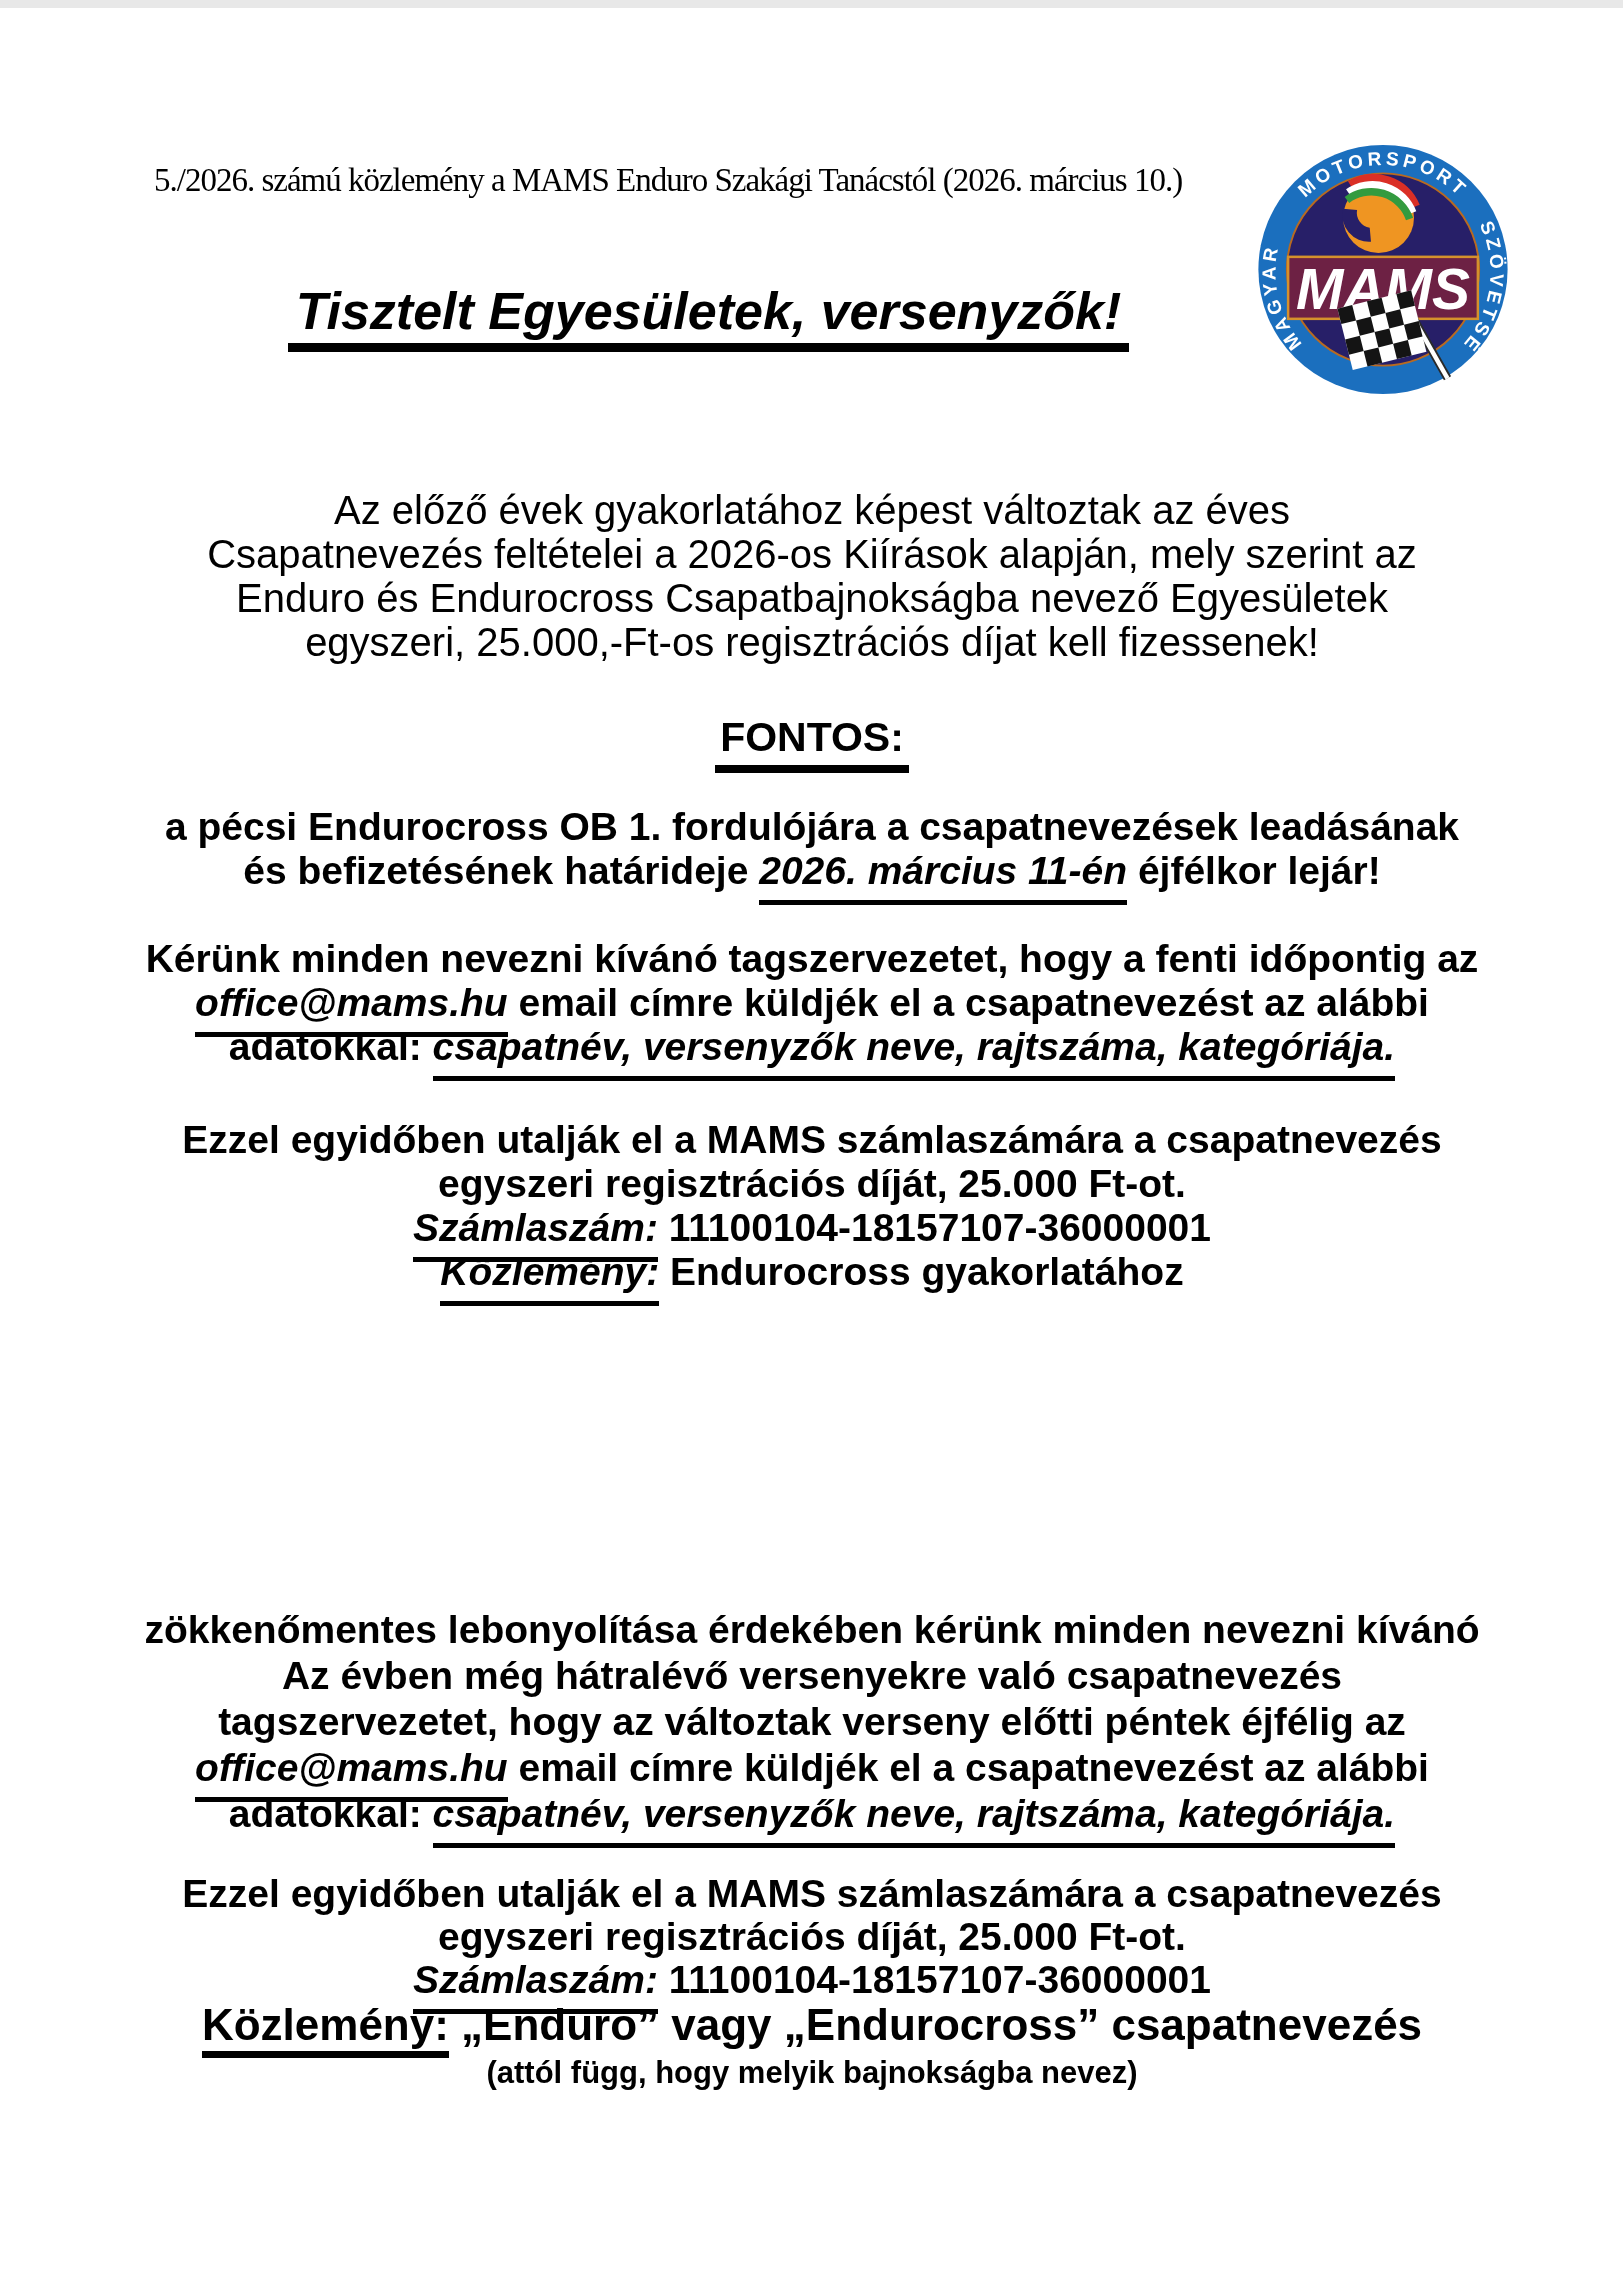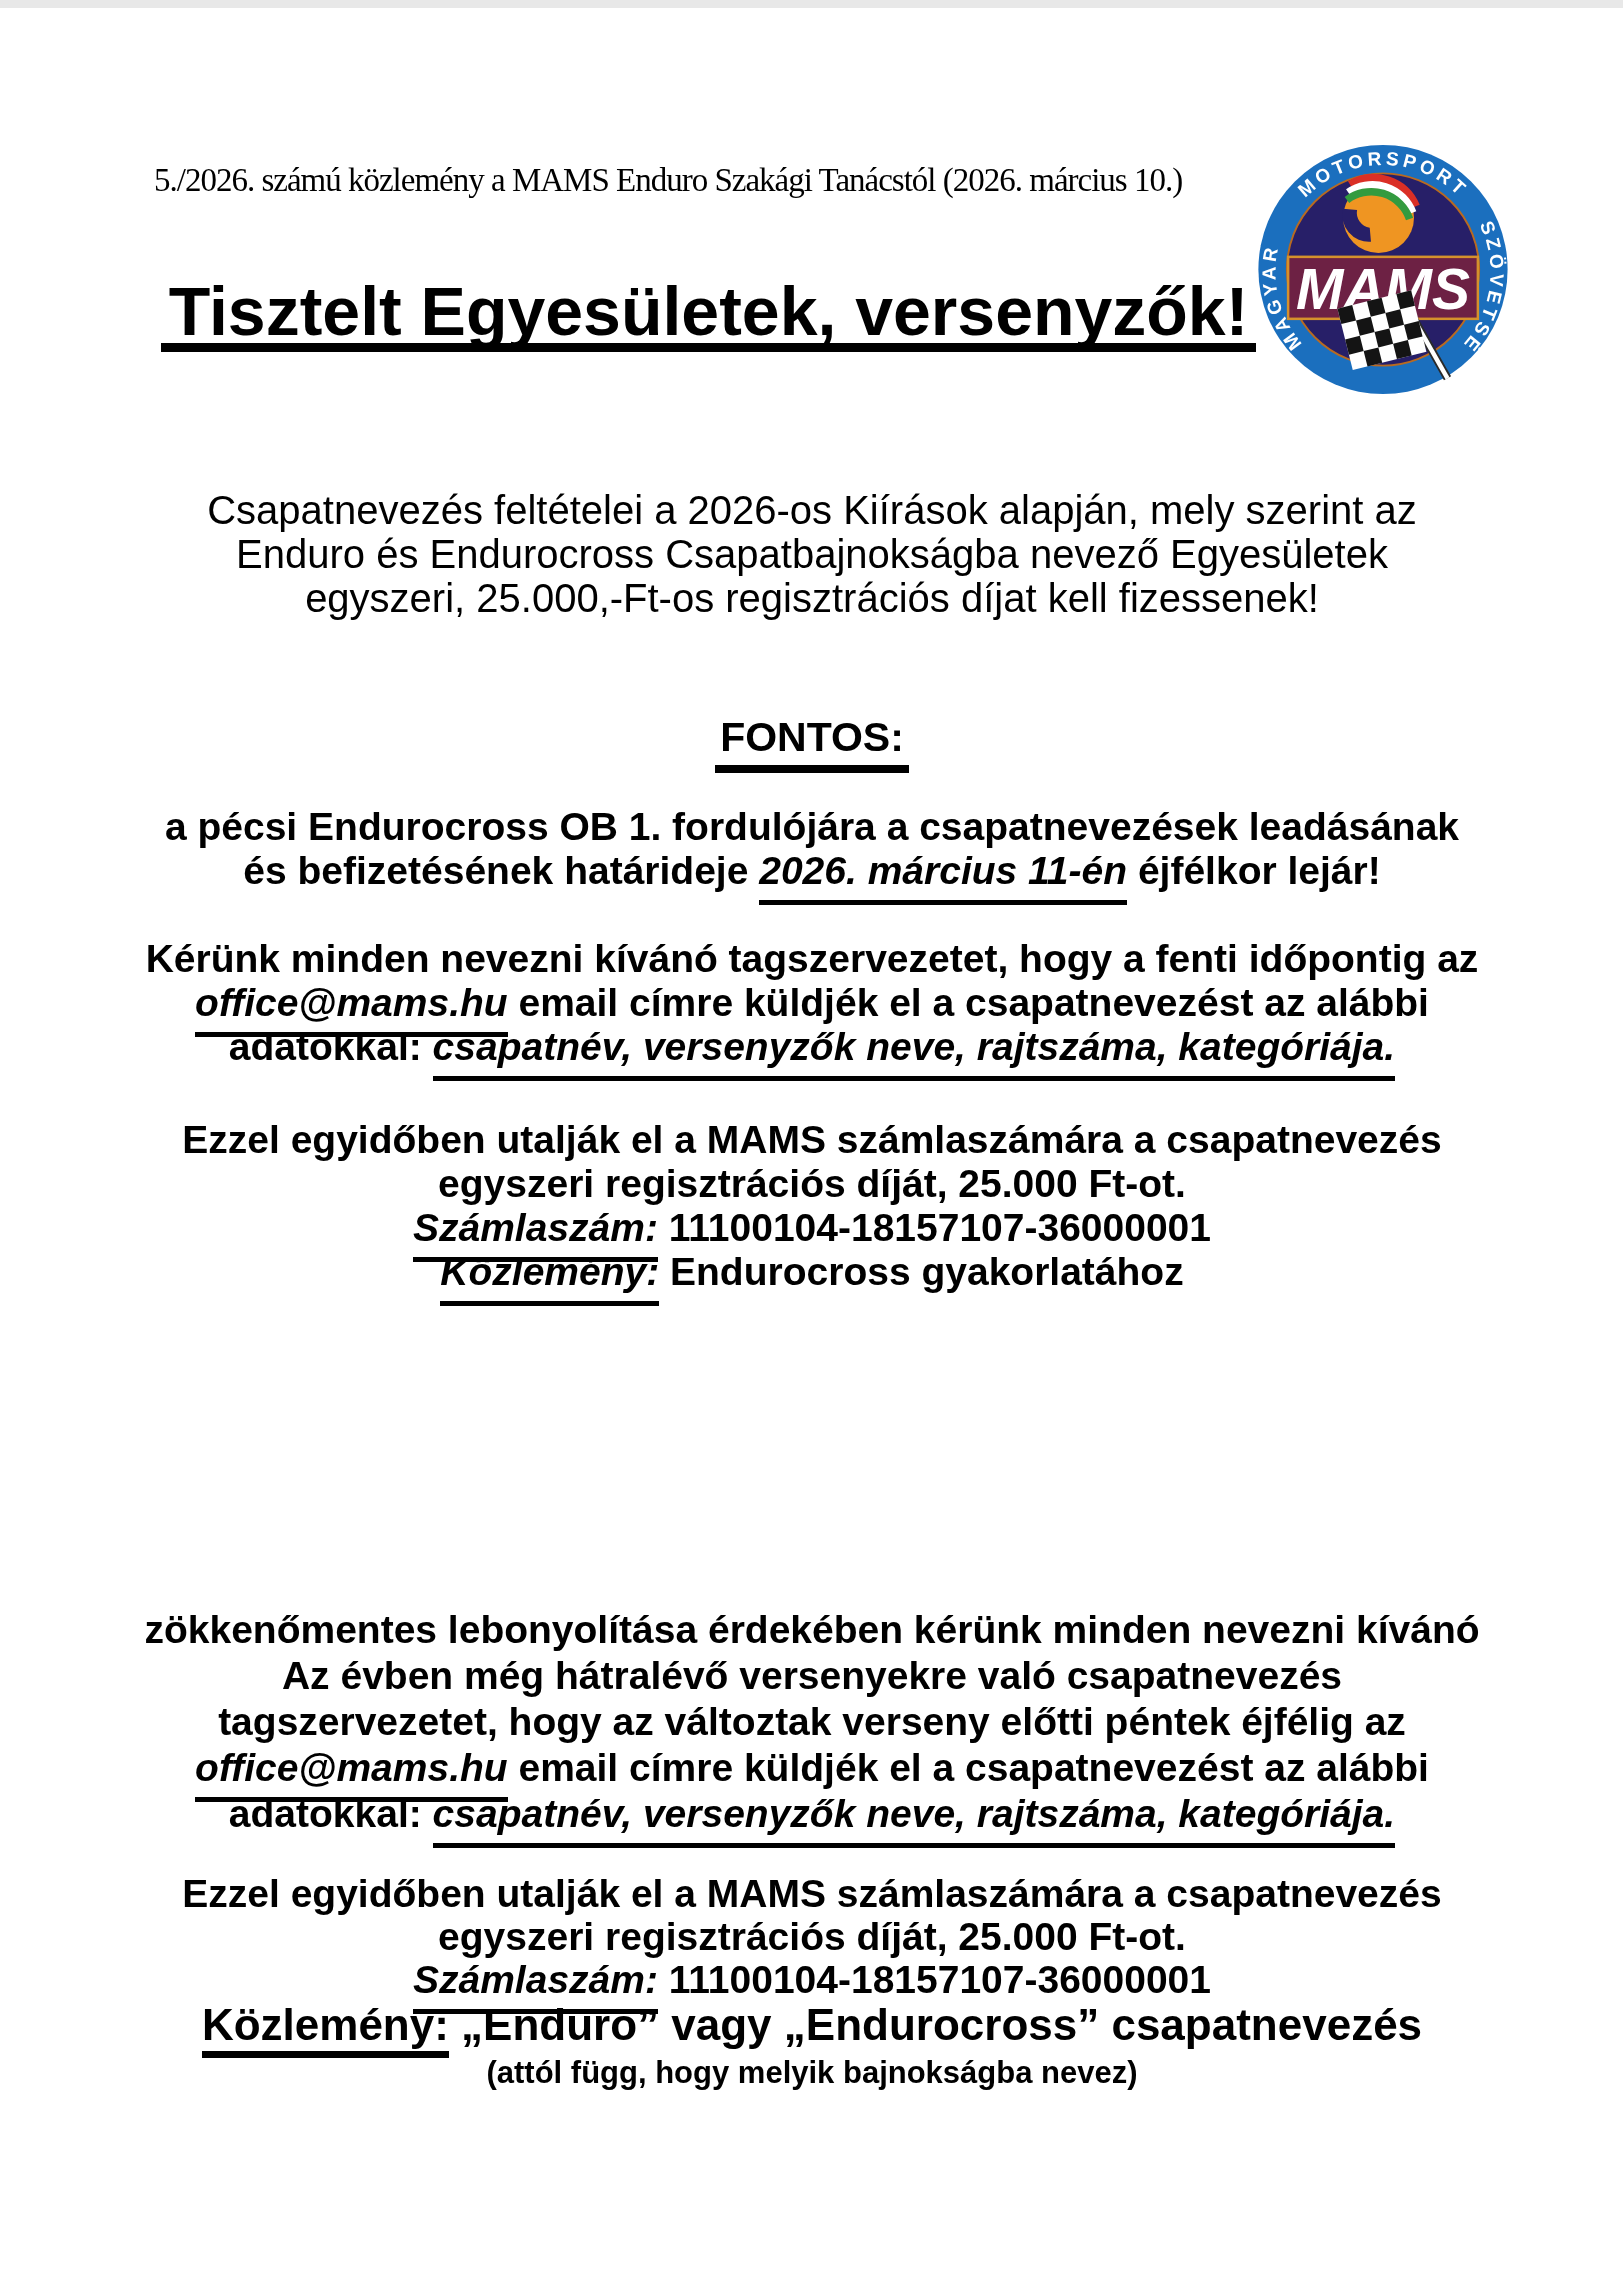--- a/index.html
+++ b/index.html
@@ -32,23 +32,24 @@
   .logo svg{width:100%;height:100%;display:block;}
   .title-wrap{
     position:absolute;
     top:275px;
     left:0;
     width:1417px;
     text-align:center;
   }
   .title-inner{
     display:inline-block;
-    font-size:68px;
+    font-size:52px;
     line-height:56px;
     font-weight:bold;
+    font-style:italic;
     border-bottom:9.2px solid #000;
     padding:0 7.9px 3.9px 7.9px;
     white-space:nowrap;
   }
   .col{
     position:absolute;
     left:92px;
     width:1440px;
     text-align:center;
   }
@@ -137,20 +138,21 @@
         </g>
       </g>
     </svg>
   </div>
 
   <div class="title-wrap">
     <span class="title-inner">Tisztelt Egyesületek, versenyzők!</span>
   </div>
 
   <div class="col intro">
+    <div class="line">Az előző évek gyakorlatához képest változtak az éves</div>
     <div class="line">Csapatnevezés feltételei a 2026-os Kiírások alapján, mely szerint az</div>
     <div class="line">Enduro és Endurocross Csapatbajnokságba nevező Egyesületek</div>
     <div class="line">egyszeri, 25.000,-Ft-os regisztrációs díjat kell fizessenek!</div>
   </div>
 
   <div class="col fontos">
     <span class="fontos-inner">FONTOS:</span>
   </div>
 
   <div class="col b deadline">

